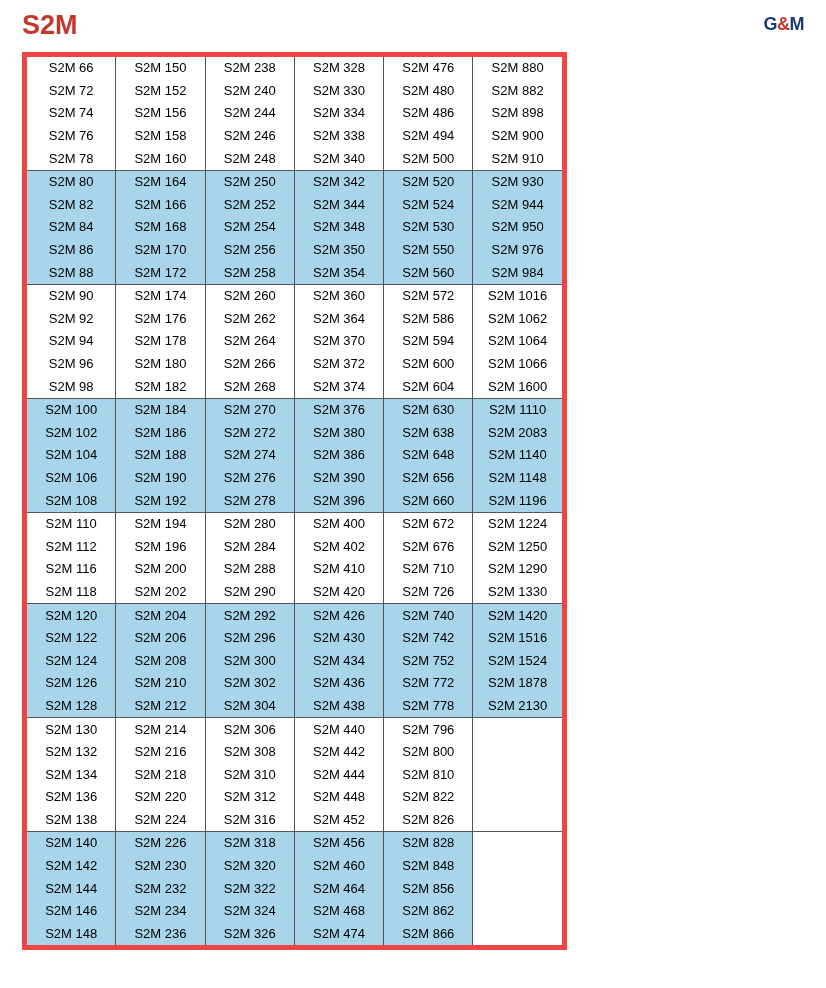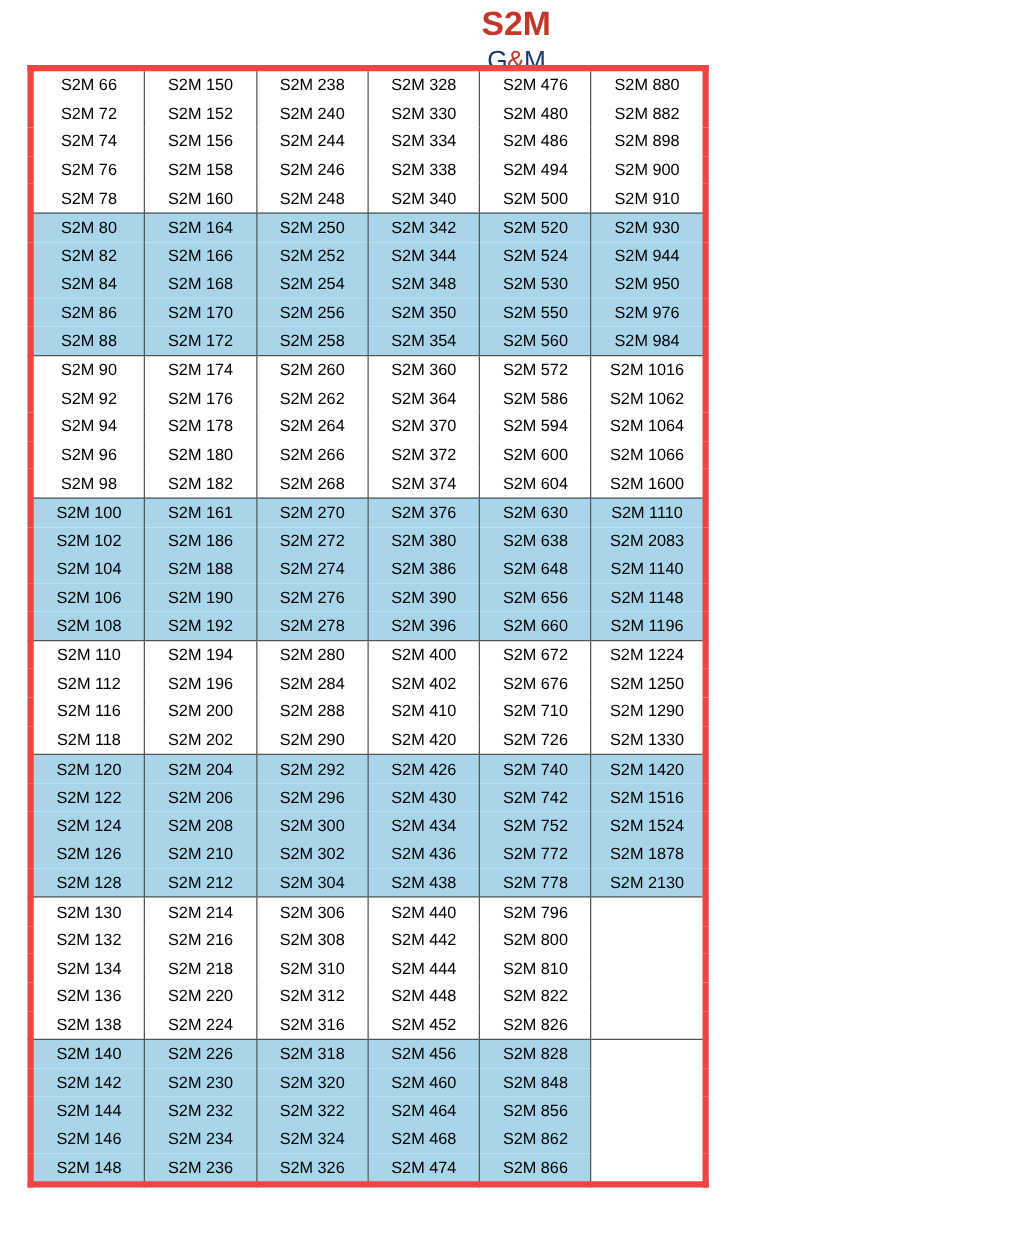--- a/index.html
+++ b/index.html
@@ -21,33 +21,32 @@
     height: 988px;
     box-sizing: border-box;
   }
   .header {
     position: relative;
     height: 44px;
     padding: 0 22px 0 22px;
     display: flex;
     align-items: center;
     justify-content: space-between;
-    flex-direction: column;
   }
   .page-title {
     font-size: 27px;
     font-weight: bold;
     color: #c0392b;
     letter-spacing: 0px;
     line-height: 1;
     margin-top: 6px;
   }
   .brand {
-    font-size: 21px;
-    font-weight: normal;
+    font-size: 18px;
+    font-weight: bold;
     color: #1b3a73;
     letter-spacing: -0.5px;
     margin-top: 4px;
     white-space: nowrap;
   }
   .brand .amp {
     color: #c0392b;
   }
   .table-wrap {
     position: absolute;
@@ -221,21 +220,21 @@
           <tr class="plain band-end">
             <td>S2M 98</td>
             <td>S2M 182</td>
             <td>S2M 268</td>
             <td>S2M 374</td>
             <td>S2M 604</td>
             <td>S2M 1600</td>
           </tr>
           <tr class="shaded band-start">
             <td>S2M 100</td>
-            <td>S2M 161</td>
+            <td>S2M 184</td>
             <td>S2M 270</td>
             <td>S2M 376</td>
             <td>S2M 630</td>
             <td>S2M 1110</td>
           </tr>
           <tr class="shaded">
             <td>S2M 102</td>
             <td>S2M 186</td>
             <td>S2M 272</td>
             <td>S2M 380</td>

